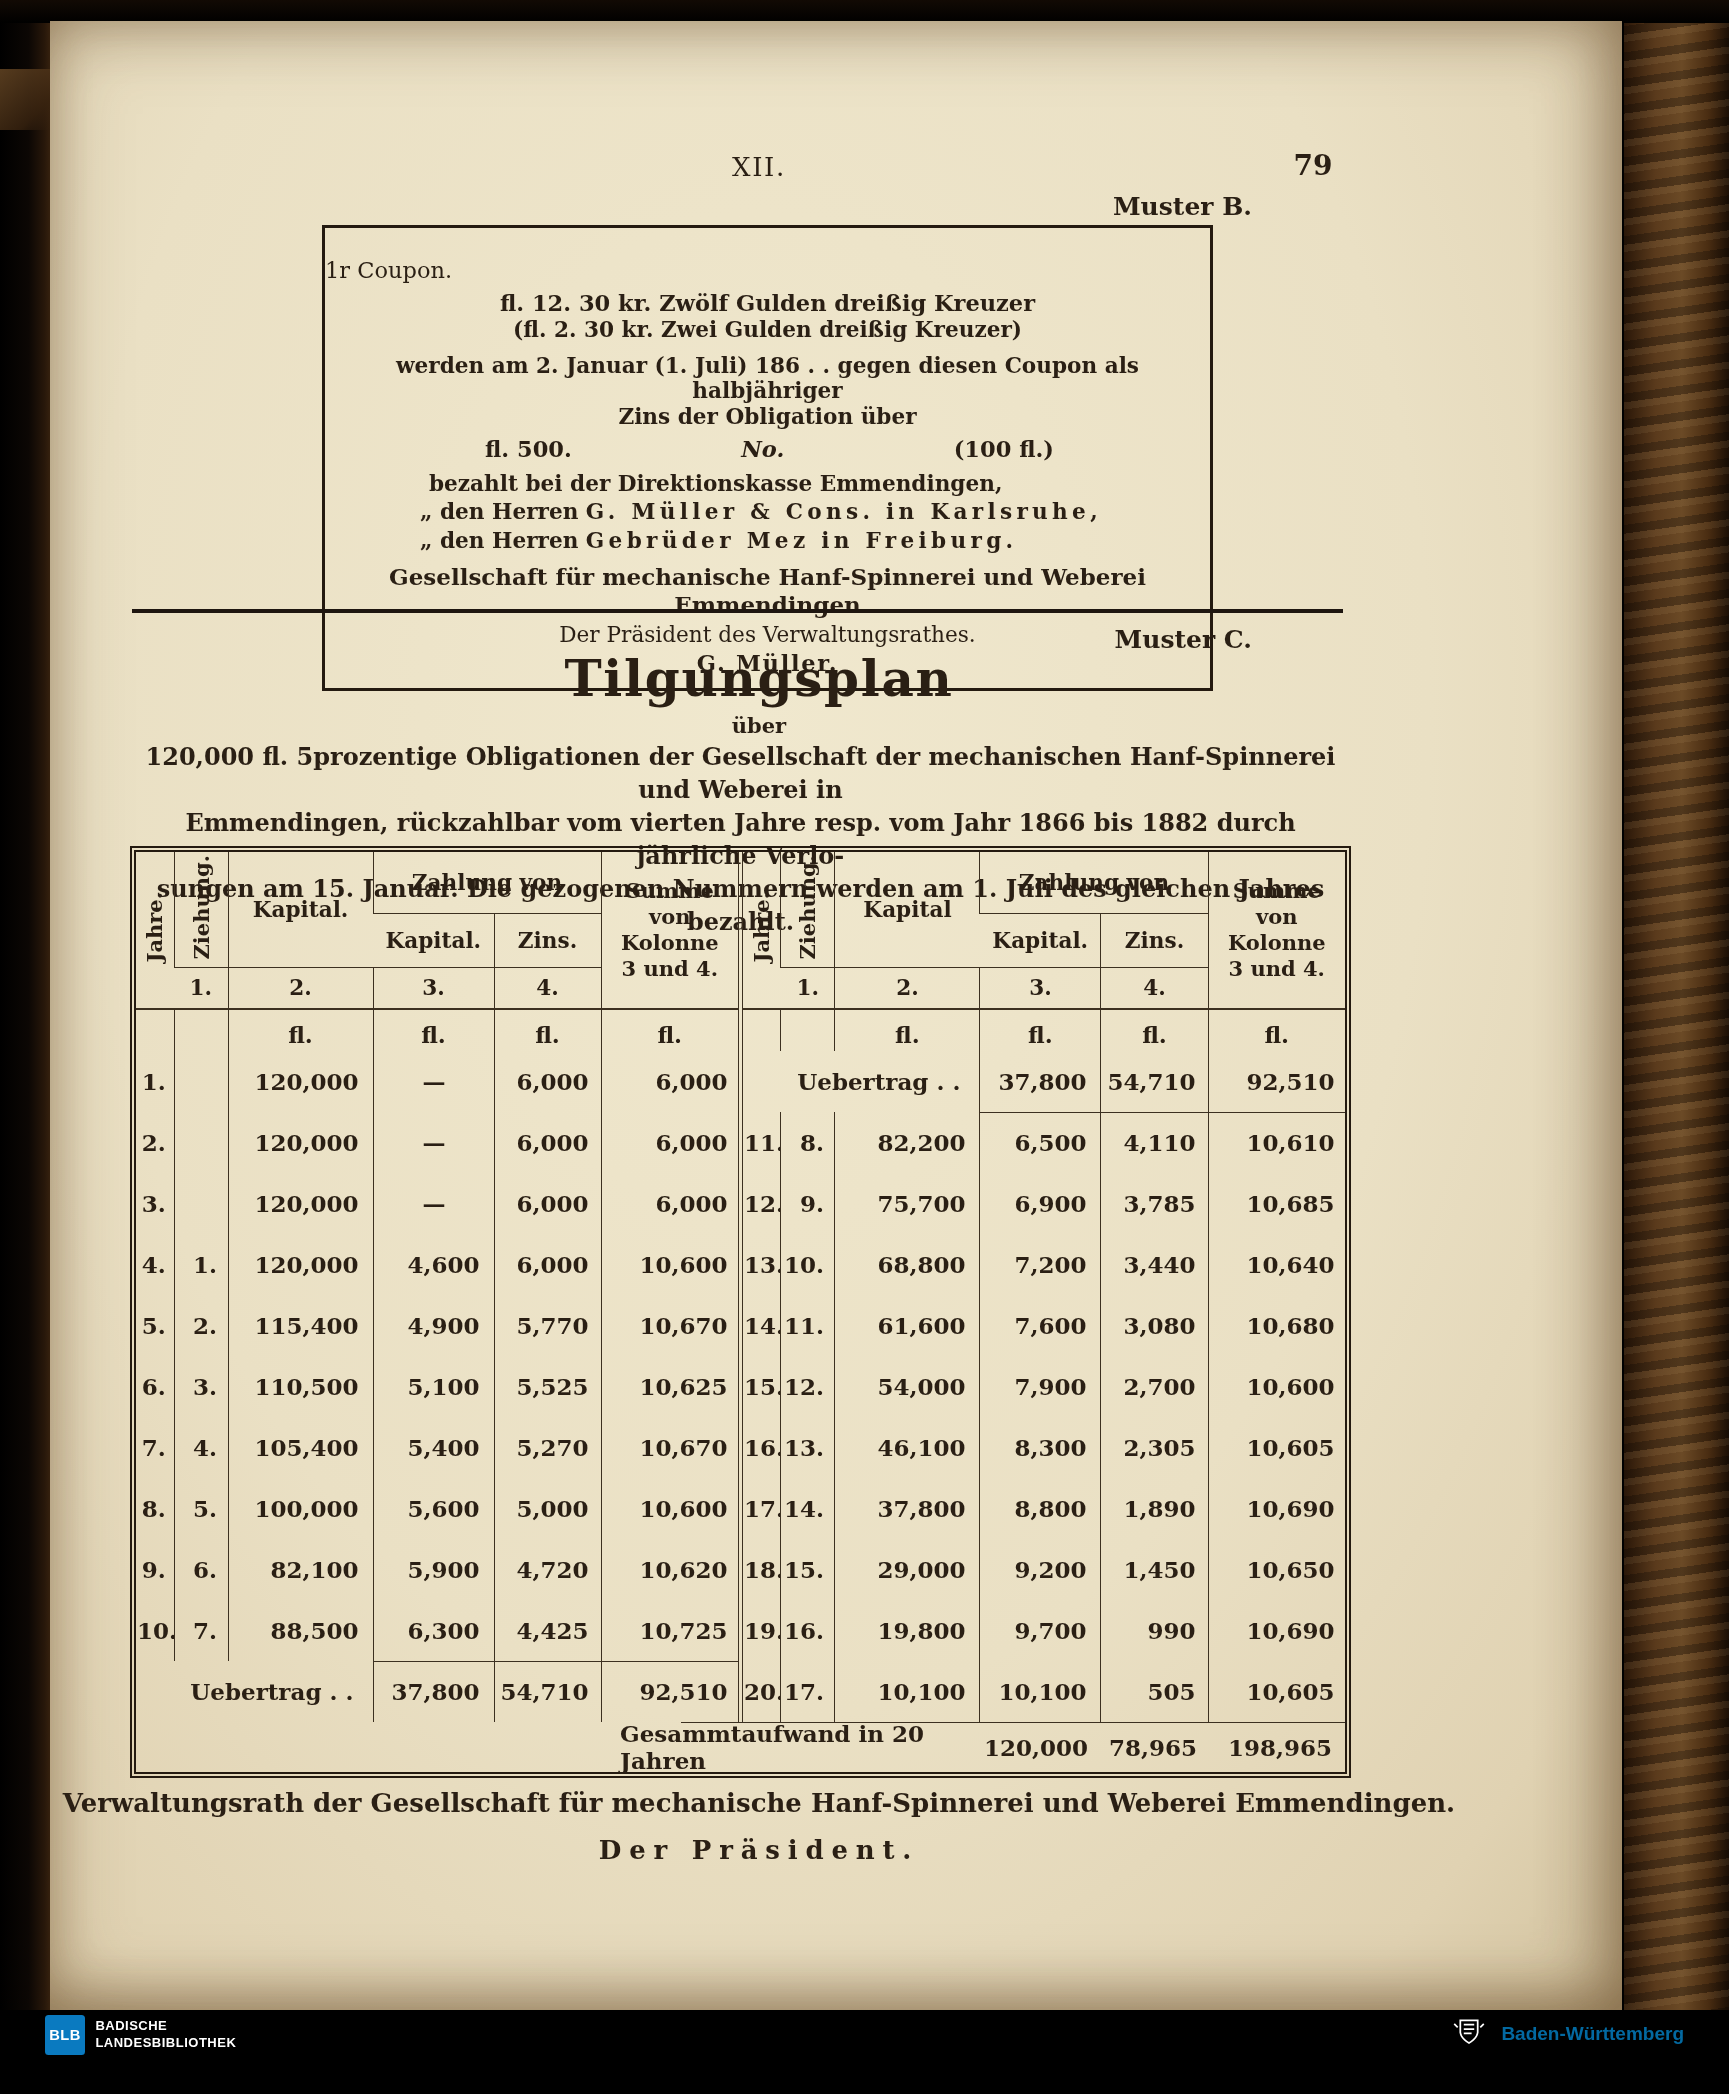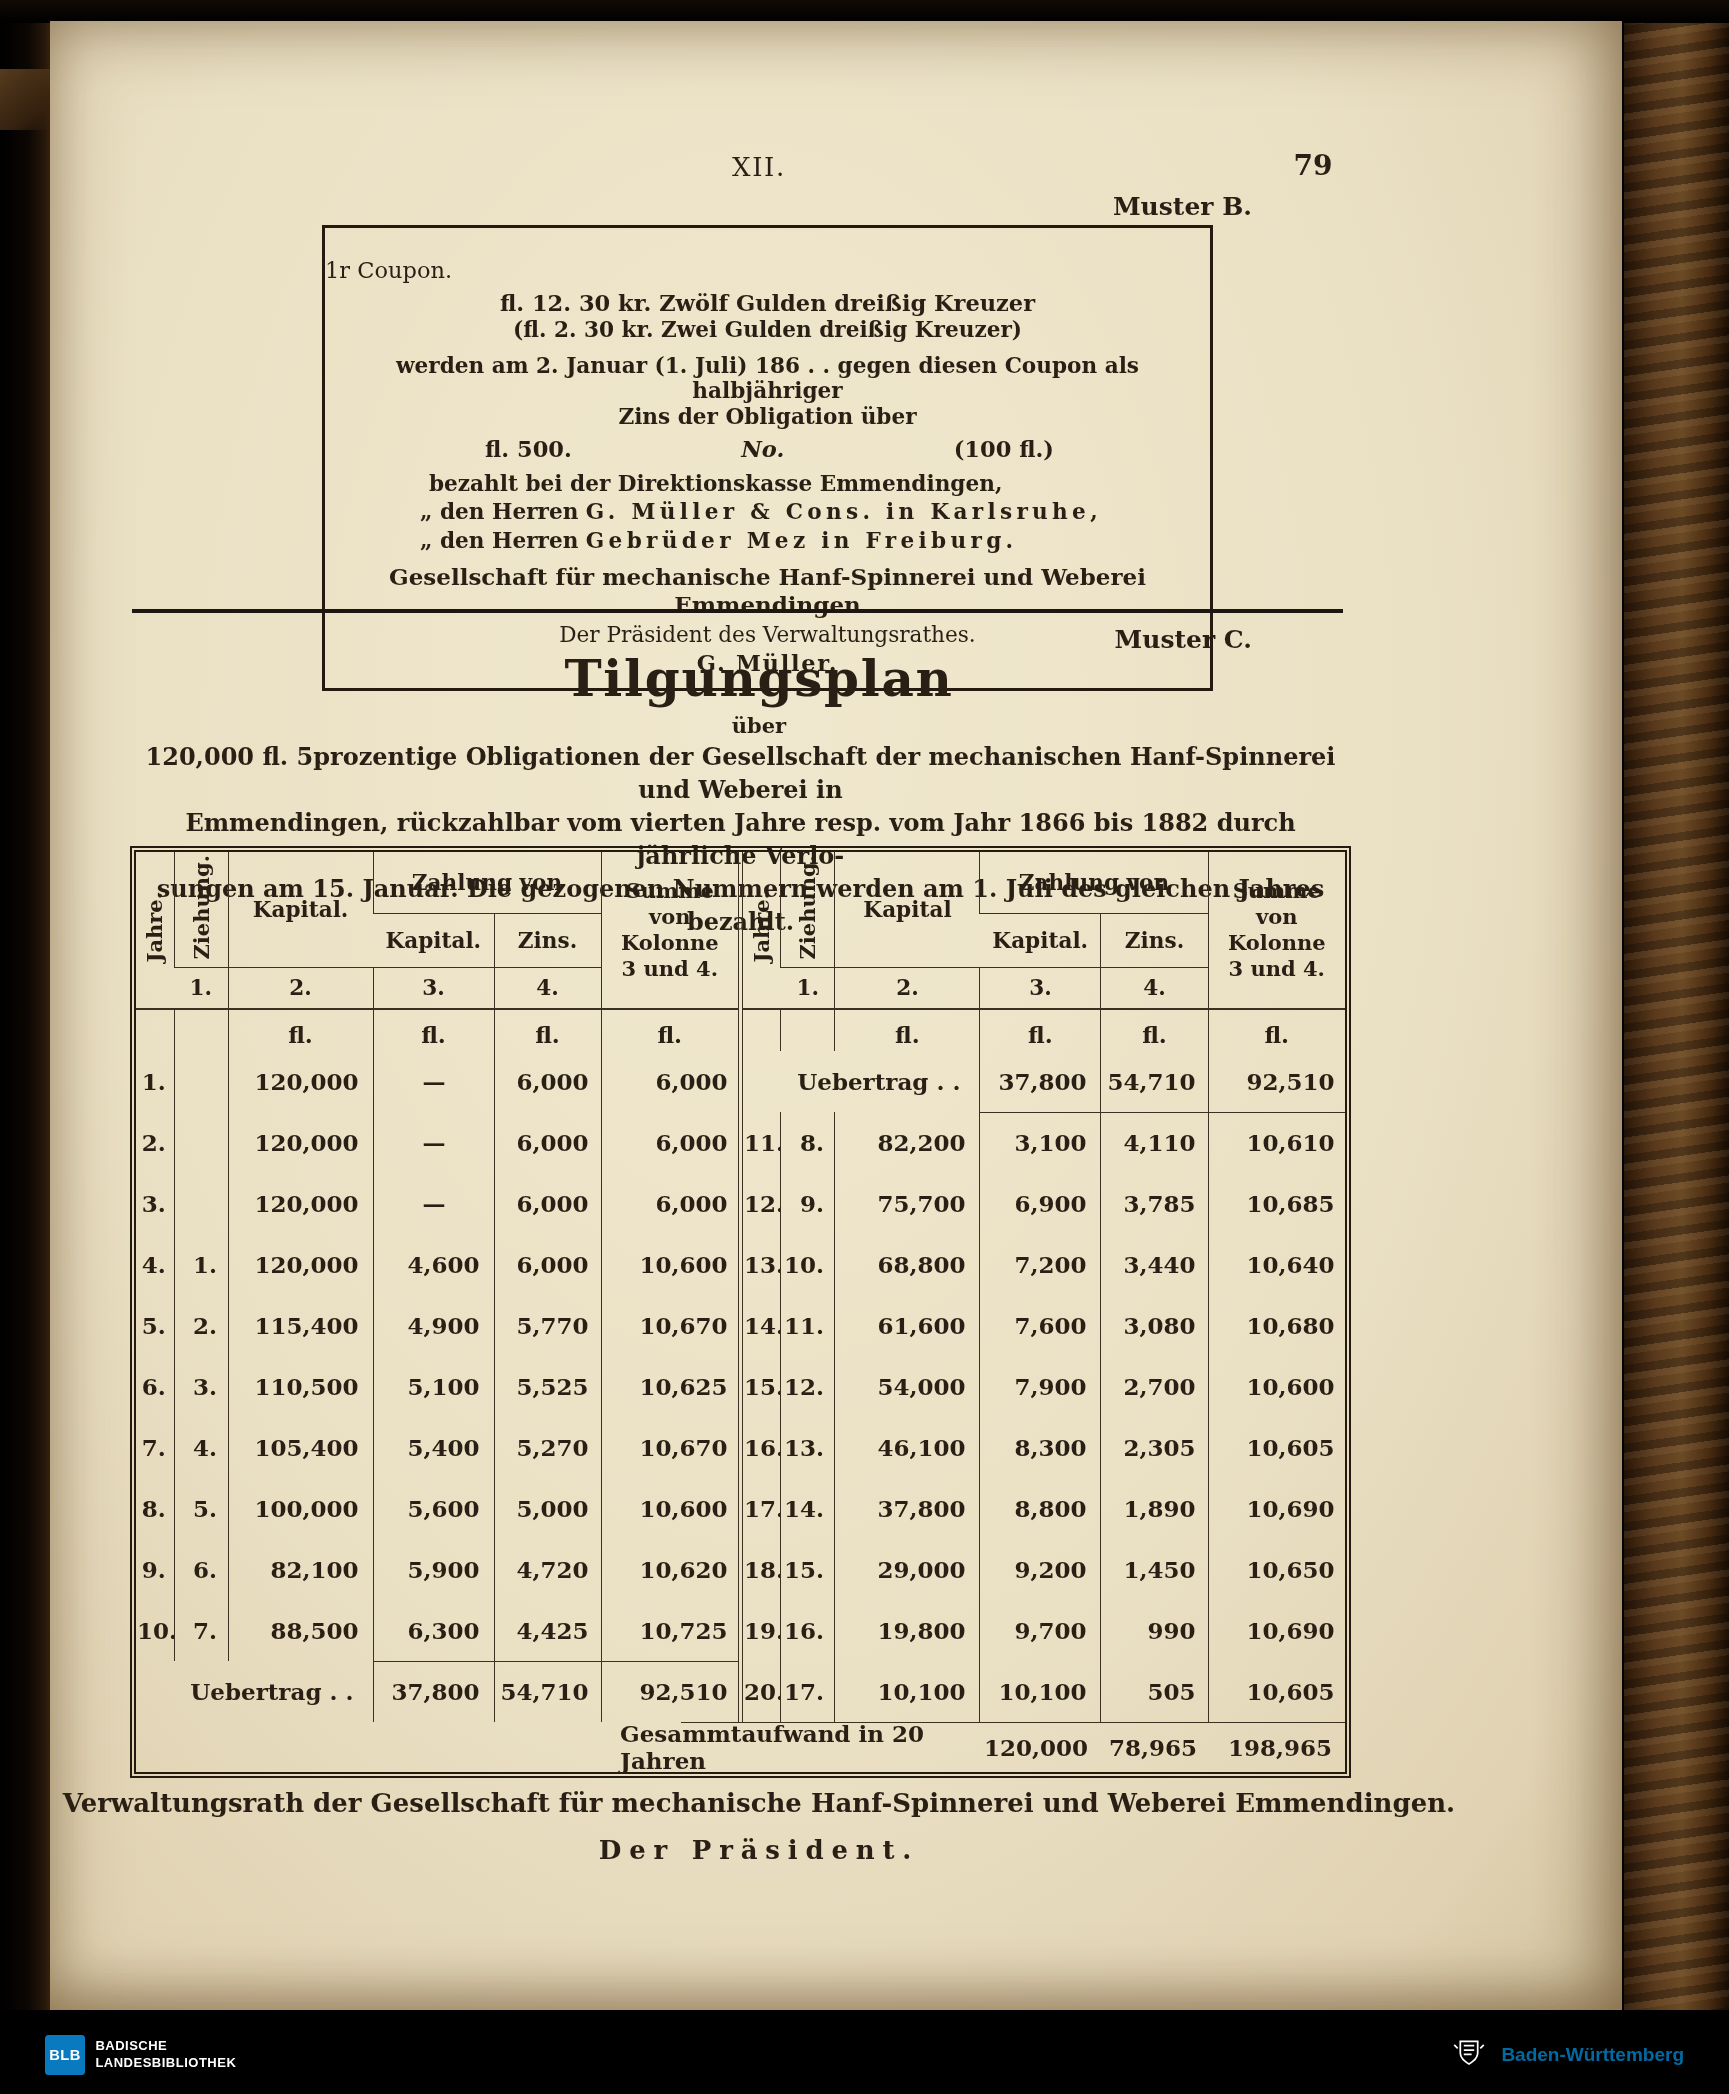--- a/index.html
+++ b/index.html
@@ -99,21 +99,21 @@
   .tv-kap{left:845px;width:121px;padding-right:14px;}
   .tv-zins{left:966px;width:107px;padding-right:12px;}
   .tv-summe{left:1073px;width:137px;padding-right:14px;}
 
   
   .closing1{position:absolute;top:1767px;left:0;width:1418px;text-align:center;font-size:26px;font-weight:700;}
   .closing2{position:absolute;top:1814px;left:0;width:1418px;text-align:center;font-size:26px;font-weight:700;letter-spacing:7.8px;}
 
   
   .viewer-bar{position:absolute;left:0;top:2015px;width:1729px;height:80px;background:#000;
-    display:flex;align-items:center;justify-content:space-between;
+    display:flex;align-items:flex-start;justify-content:space-between;
     padding:0 45px;box-sizing:border-box;font-family:"Liberation Sans","DejaVu Sans",sans-serif;}
   .bar-left{display:flex;align-items:center;}
   .blb-badge{width:40px;height:40px;background:#0a7ac0;border-radius:3.5px;color:#fff;
     font-weight:700;font-size:14.7px;display:flex;align-items:center;justify-content:center;letter-spacing:0.4px;}
   .lib-name{color:#fff;font-size:13px;font-weight:700;line-height:1.3;margin-left:10.4px;letter-spacing:0.5px;}
   .bar-right{display:flex;align-items:center;}
   .bw-text{color:#0369a1;font-size:19px;font-weight:700;margin-left:12px;}
 </style>
 </head>
 <body>
@@ -345,21 +345,21 @@
             <td class="c3 botline">37,800</td>
             <td class="c4 botline">54,710</td>
             <td class="c5 botline">92,510</td>
           </tr>
         </tbody>
         <tbody>
             <tr>
               <td class="c0">11.</td>
               <td class="c1">8.</td>
               <td class="c2">82,200</td>
-              <td class="c3">3,100</td>
+              <td class="c3">6,500</td>
               <td class="c4">4,110</td>
               <td class="c5">10,610</td>
             </tr>
             <tr>
               <td class="c0">12.</td>
               <td class="c1">9.</td>
               <td class="c2">75,700</td>
               <td class="c3">6,900</td>
               <td class="c4">3,785</td>
               <td class="c5">10,685</td>

